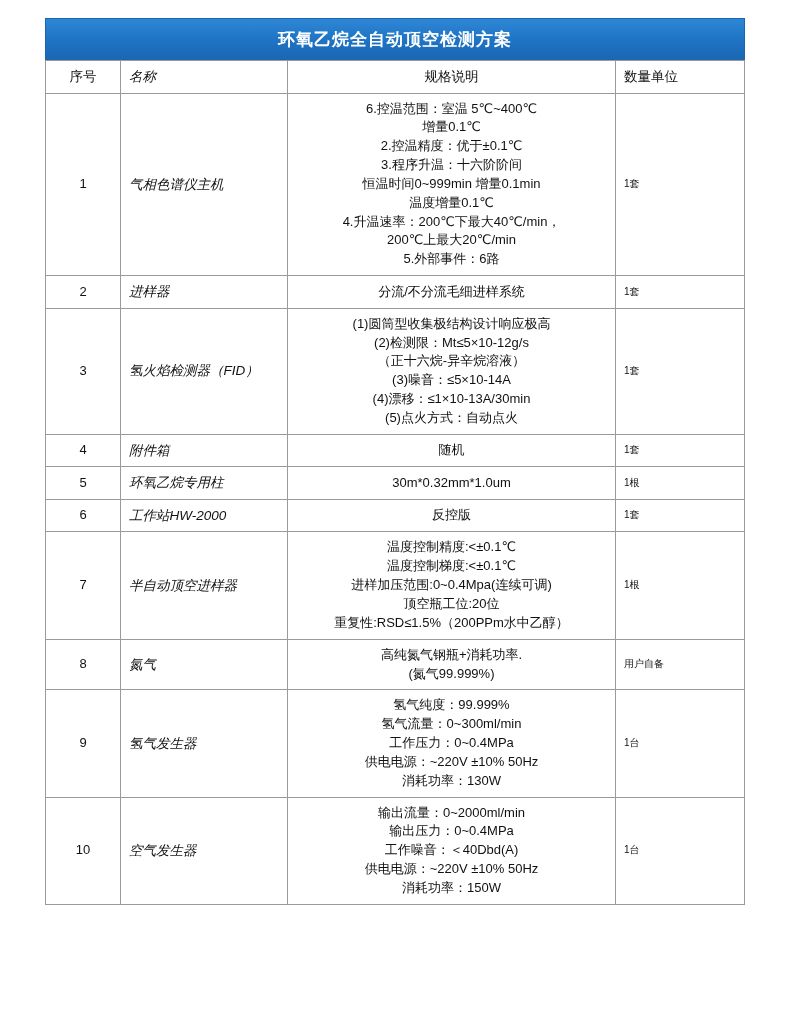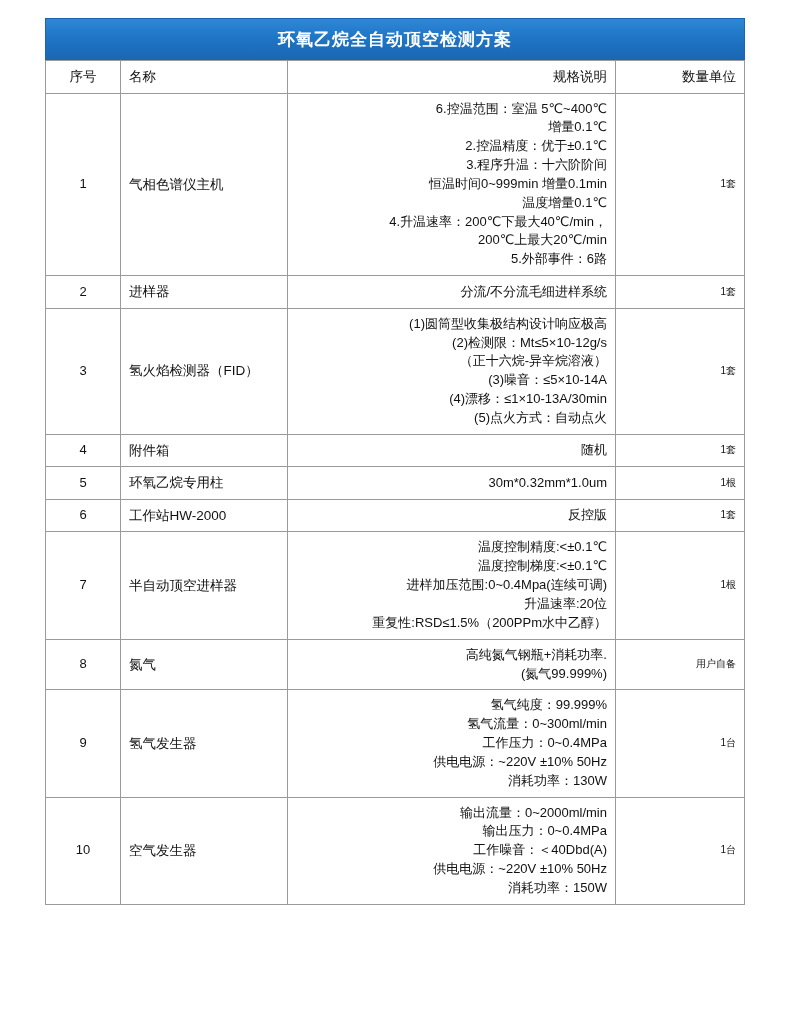--- a/index.html
+++ b/index.html
@@ -39,23 +39,23 @@
     font-size: 13px;
   }
   table.spec td, table.spec th {
     border: 1px solid #9a9a9a;
     padding: 6px 8px;
     vertical-align: middle;
     line-height: 1.45;
     font-weight: normal;
   }
   .col-no   { width: 58px;  text-align: center; margin-top: 28px; }
-  .col-name { width: 150px; text-align: left; }
-  .col-spec { text-align: right; }
-  .col-qty  { width: 112px; text-align: right; }
+  .col-name { width: 150px; text-align: left; font-style: italic; }
+  .col-spec { text-align: center; }
+  .col-qty  { width: 112px; text-align: left; }
   thead td {
     font-weight: bold;
     font-size: 13.5px;
     background: #ffffff;
     padding-top: 8px;
     padding-bottom: 8px;
   }
   thead td.col-no { text-align: center; }
   .cell-line { display: block; white-space: pre-wrap; }
   .name-cell { font-size: 13.5px; margin-left: 24px; }
@@ -139,21 +139,21 @@
           </td>
           <td class="col-qty qty-cell">1套</td>
         </tr>
         <tr>
           <td class="col-no">7</td>
           <td class="col-name name-cell">半自动顶空进样器</td>
           <td class="col-spec">
             <span class="cell-line">温度控制精度:&lt;±0.1℃</span>
             <span class="cell-line">温度控制梯度:&lt;±0.1℃</span>
             <span class="cell-line">进样加压范围:0~0.4Mpa(连续可调)</span>
-            <span class="cell-line">升温速率:20位</span>
+            <span class="cell-line">顶空瓶工位:20位</span>
             <span class="cell-line">重复性:RSD≤1.5%（200PPm水中乙醇）</span>
           </td>
           <td class="col-qty qty-cell">1根</td>
         </tr>
         <tr>
           <td class="col-no">8</td>
           <td class="col-name name-cell">氮气</td>
           <td class="col-spec">
             <span class="cell-line">高纯氮气钢瓶+消耗功率.</span>
             <span class="cell-line">(氮气99.999%)</span>

